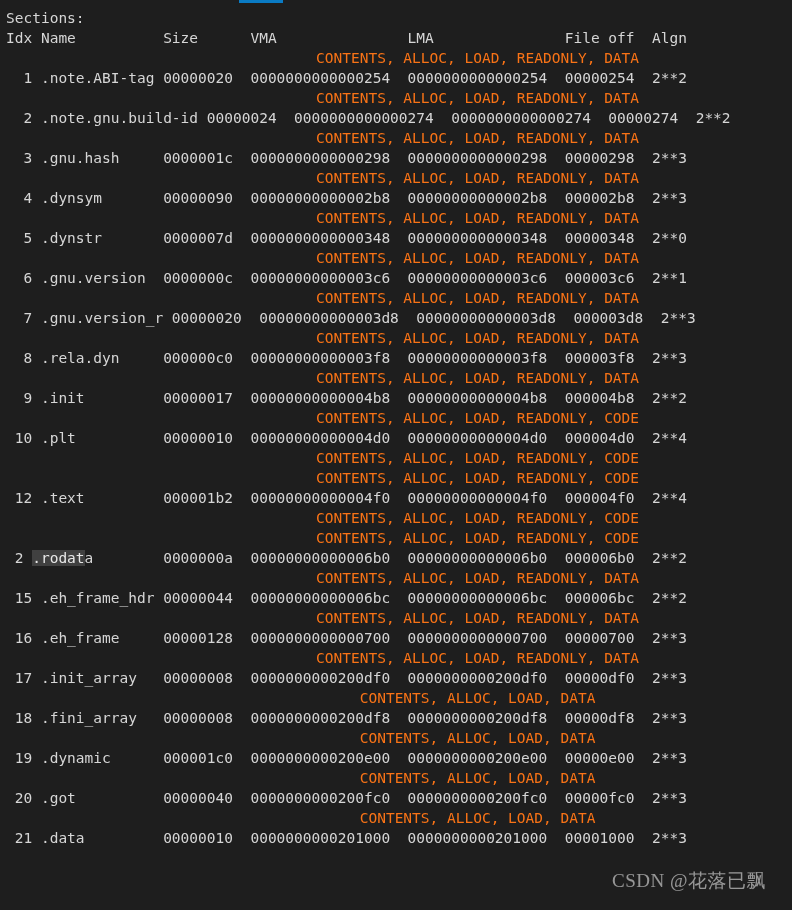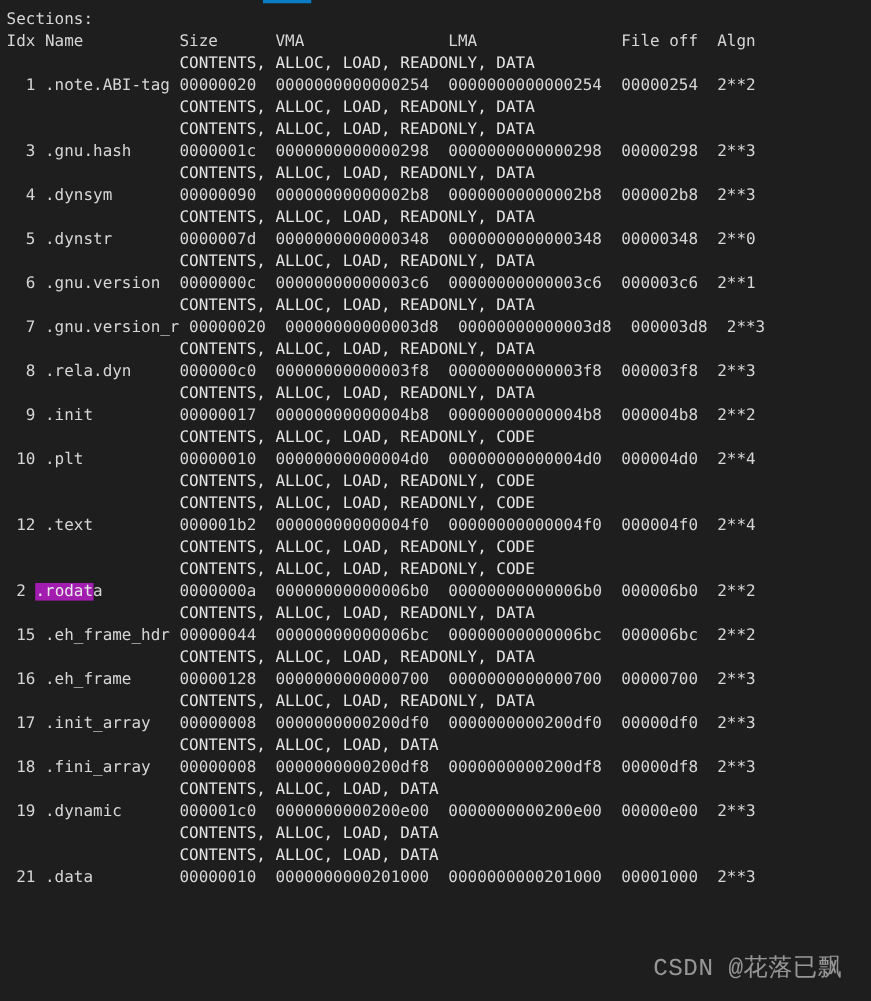--- a/index.html
+++ b/index.html
@@ -40,32 +40,33 @@
   .line {
     height: 20px;
     line-height: 20px;
     font-size: 14.5px;
     letter-spacing: 0px;
     white-space: pre;
     color: #d6d6d6;
     font-family: "DejaVu Sans Mono", "Liberation Mono", monospace;
   }
   .line.flags {
-    color: #e5e5e5;
+    color: #f97316;
+    text-align: center;
   }
   .sel {
-    background: #a21caf;
+    background: #404040;
     color: #e8e8e8;
   }
   #watermark {
     position: absolute;
     right: 10px;
     bottom: 16px;
-    font-family: Liberation Mono, monospace;
-    font-size: 22px;
+    font-family: Liberation Serif, serif;
+    font-size: 19px;
     color: rgba(225,225,225,0.62);
     letter-spacing: 0.5px;
     white-space: nowrap;
     pointer-events: none;
     margin-top: 36px;
   }
 </style>
 </head>
 <body>
 
@@ -76,20 +77,21 @@
   <div id="console">
 
     <div class="line">Sections:</div>
     <div class="line">Idx Name          Size      VMA               LMA               File off  Algn</div>
 
     <div class="line flags">                  CONTENTS, ALLOC, LOAD, READONLY, DATA</div>
 
     <div class="line">  1 .note.ABI-tag 00000020  0000000000000254  0000000000000254  00000254  2**2</div>
     <div class="line flags">                  CONTENTS, ALLOC, LOAD, READONLY, DATA</div>
 
+    <div class="line">  2 .note.gnu.build-id 00000024  0000000000000274  0000000000000274  00000274  2**2</div>
     <div class="line flags">                  CONTENTS, ALLOC, LOAD, READONLY, DATA</div>
 
     <div class="line">  3 .gnu.hash     0000001c  0000000000000298  0000000000000298  00000298  2**3</div>
     <div class="line flags">                  CONTENTS, ALLOC, LOAD, READONLY, DATA</div>
 
     <div class="line">  4 .dynsym       00000090  00000000000002b8  00000000000002b8  000002b8  2**3</div>
     <div class="line flags">                  CONTENTS, ALLOC, LOAD, READONLY, DATA</div>
 
     <div class="line">  5 .dynstr       0000007d  0000000000000348  0000000000000348  00000348  2**0</div>
     <div class="line flags">                  CONTENTS, ALLOC, LOAD, READONLY, DATA</div>
@@ -127,20 +129,21 @@
 
     <div class="line"> 17 .init_array   00000008  0000000000200df0  0000000000200df0  00000df0  2**3</div>
     <div class="line flags">                  CONTENTS, ALLOC, LOAD, DATA</div>
 
     <div class="line"> 18 .fini_array   00000008  0000000000200df8  0000000000200df8  00000df8  2**3</div>
     <div class="line flags">                  CONTENTS, ALLOC, LOAD, DATA</div>
 
     <div class="line"> 19 .dynamic      000001c0  0000000000200e00  0000000000200e00  00000e00  2**3</div>
     <div class="line flags">                  CONTENTS, ALLOC, LOAD, DATA</div>
 
+    <div class="line"> 20 .got          00000040  0000000000200fc0  0000000000200fc0  00000fc0  2**3</div>
     <div class="line flags">                  CONTENTS, ALLOC, LOAD, DATA</div>
 
     <div class="line"> 21 .data         00000010  0000000000201000  0000000000201000  00001000  2**3</div>
 
   </div>
 
   <div id="watermark">CSDN @花落已飘</div>
 
 </div>
 

